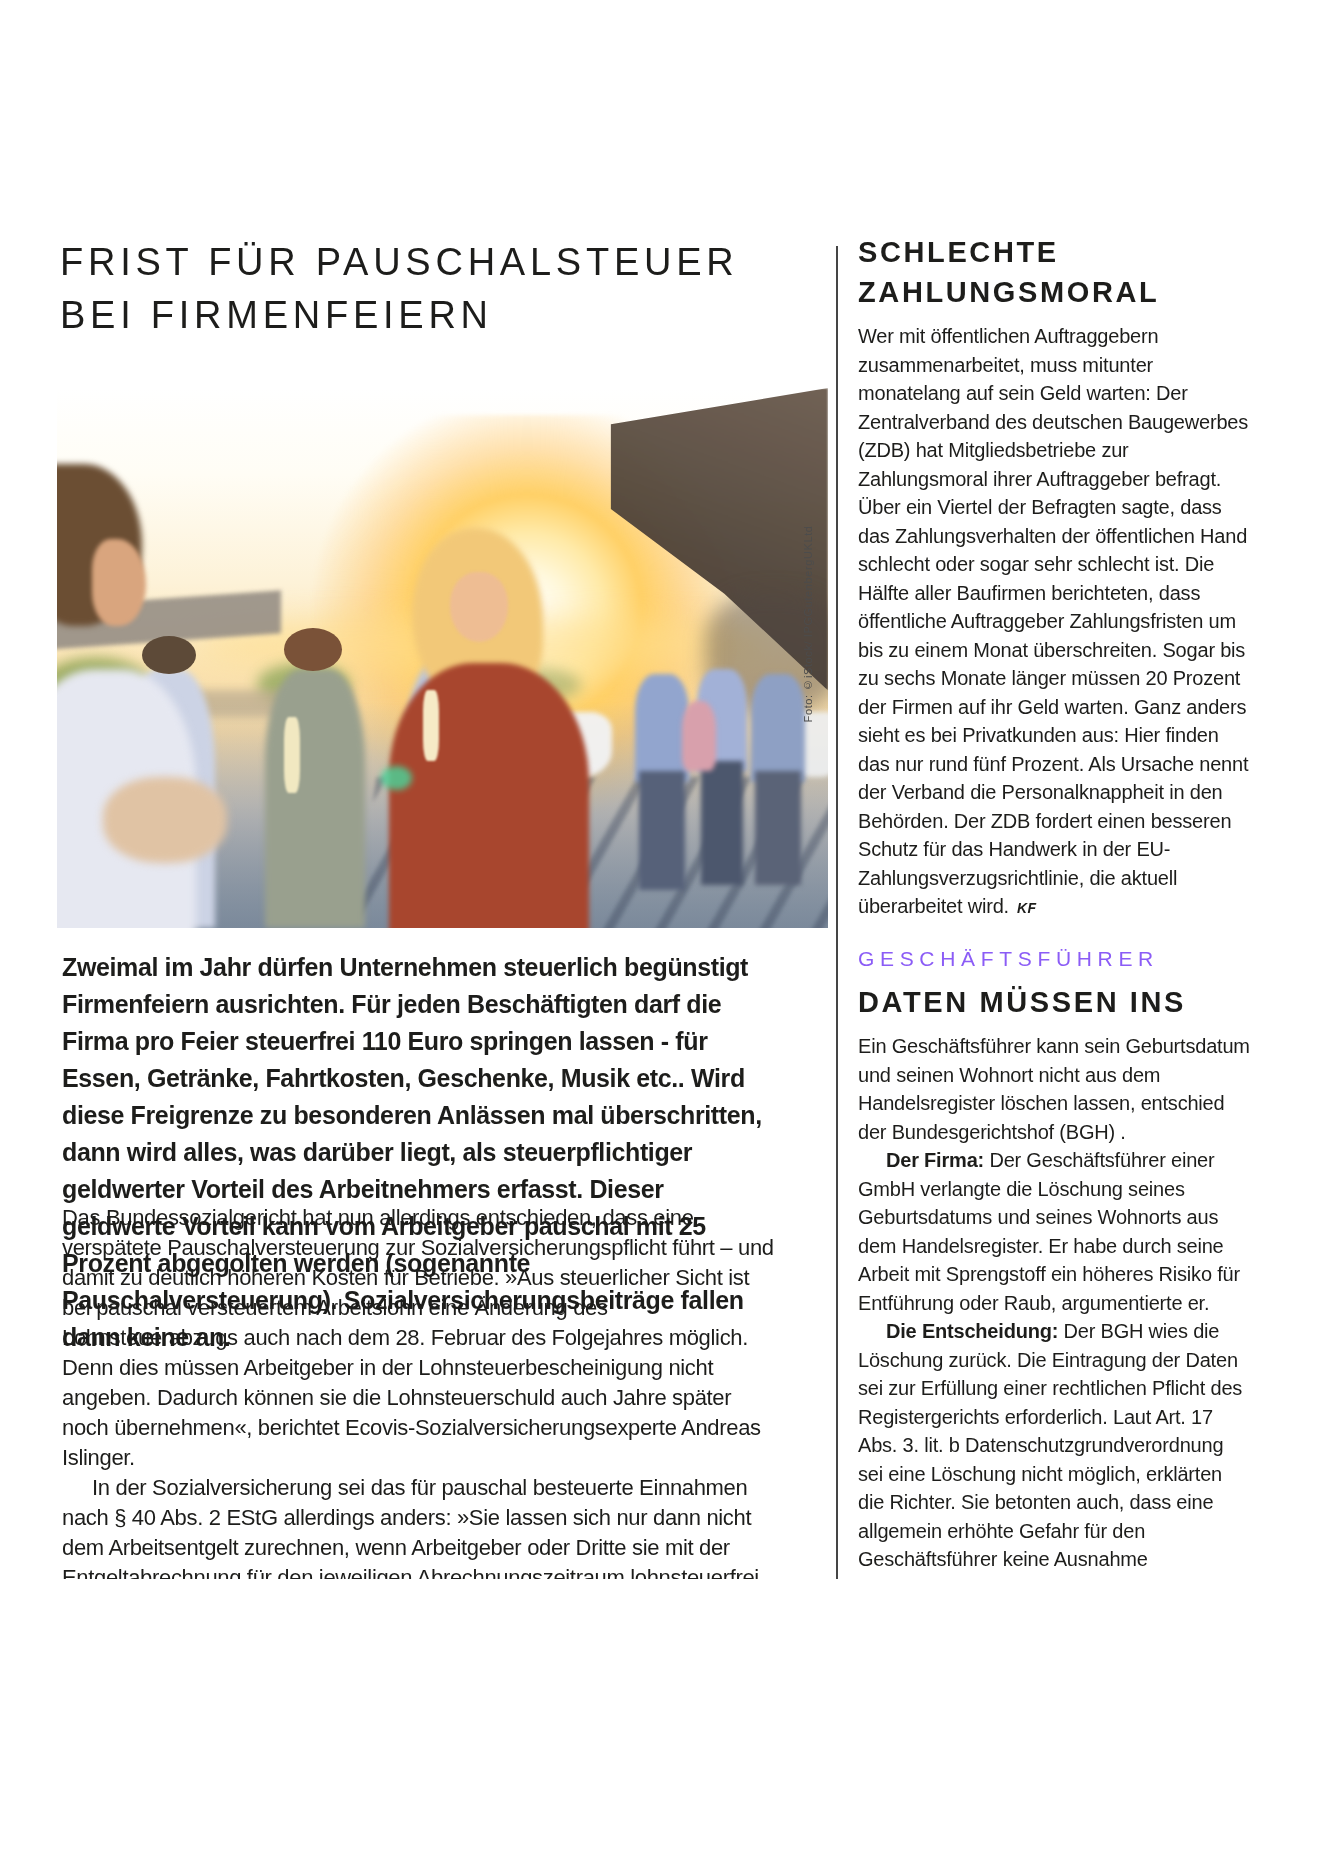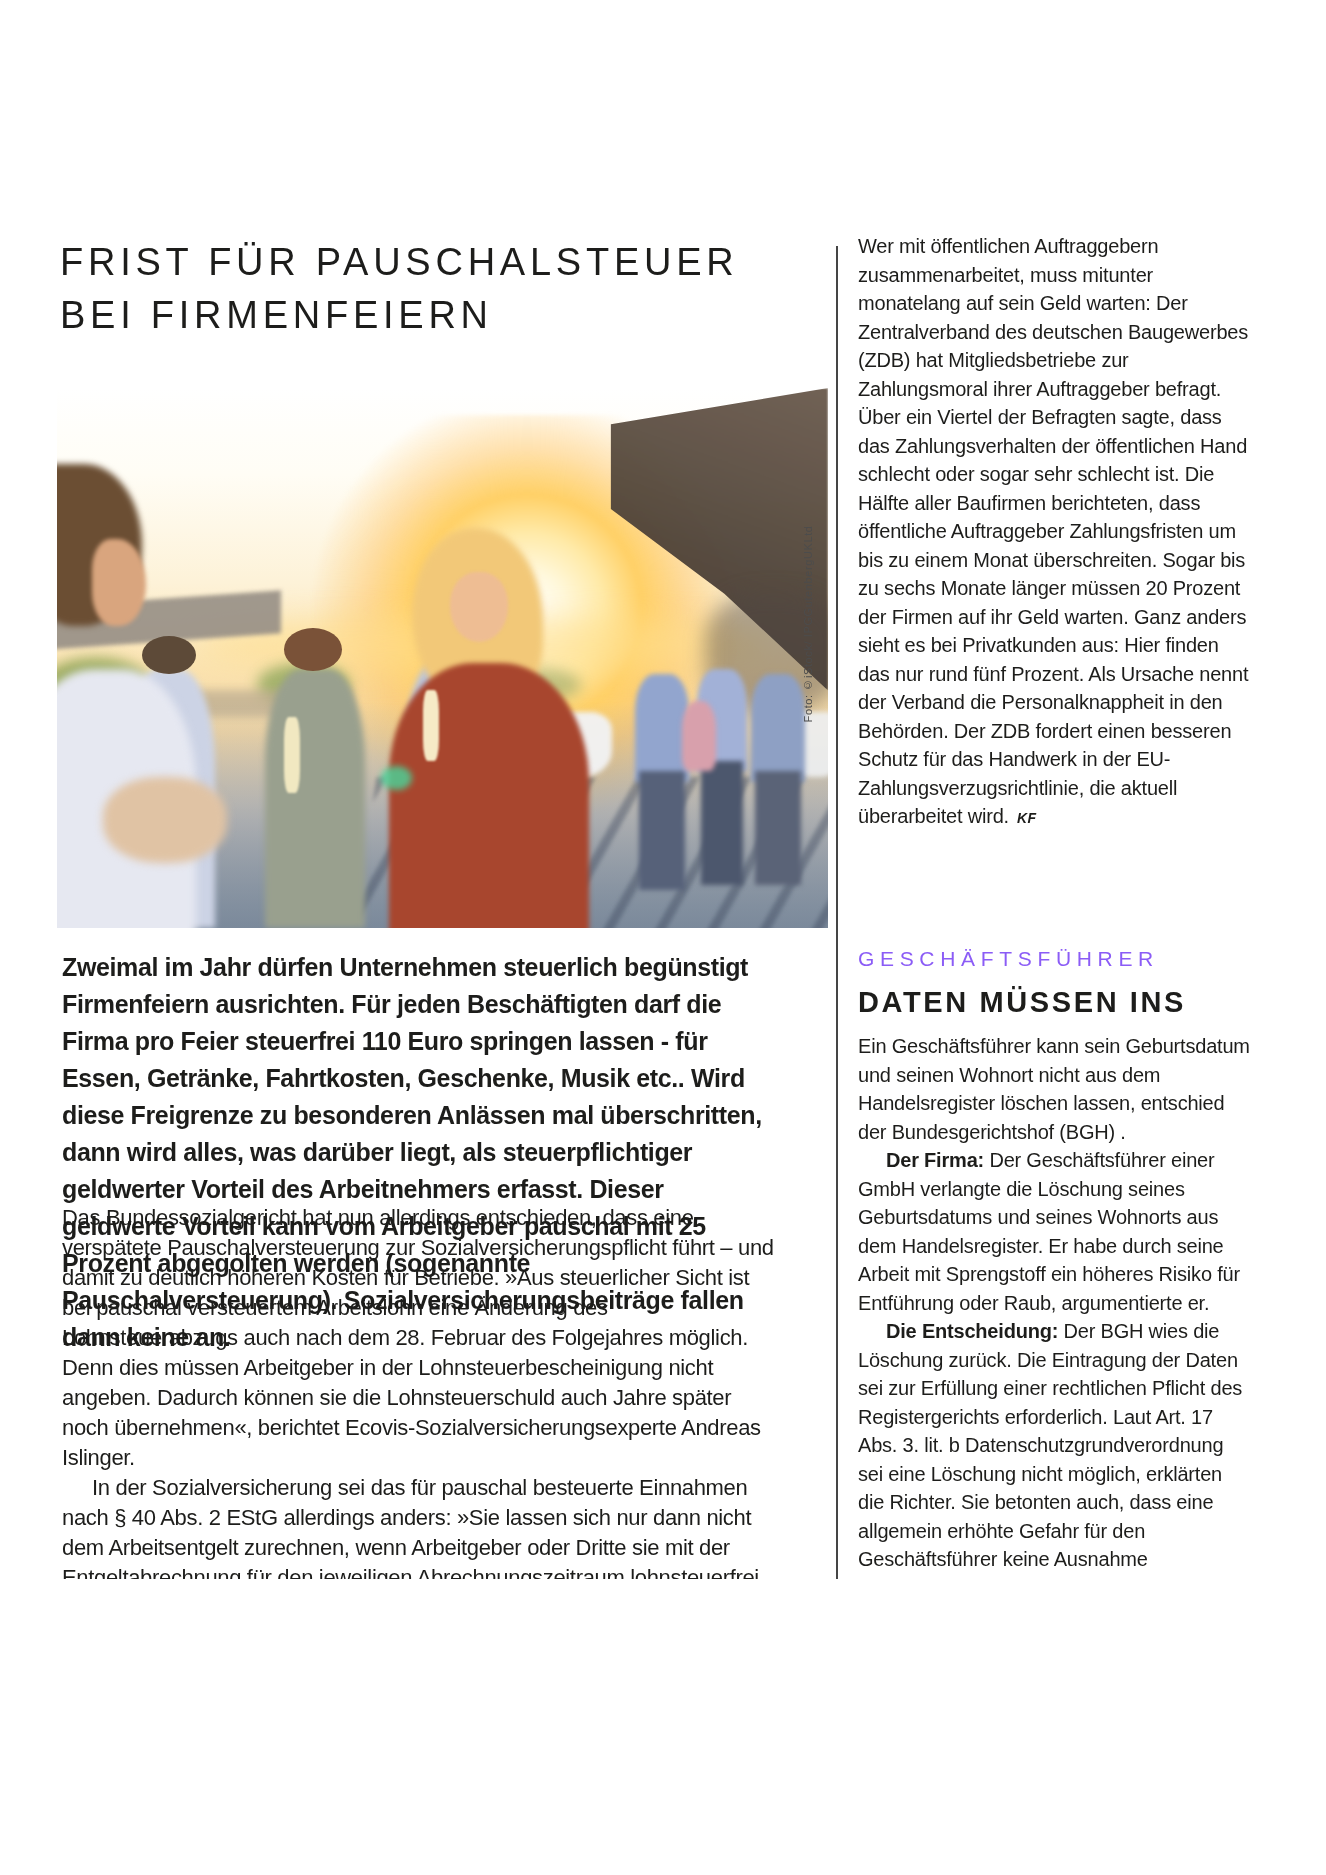--- a/index.html
+++ b/index.html
@@ -159,20 +159,24 @@
   <div class="intro">Zweimal im Jahr dürfen Unternehmen steuerlich begünstigt Firmenfeiern ausrichten. Für jeden Beschäftigten darf die Firma pro Feier steuerfrei 110 Euro springen lassen - für Essen, Getränke, Fahrtkosten, Geschenke, Musik etc.. Wird diese Freigrenze zu besonderen Anlässen mal überschritten, dann wird alles, was darüber liegt, als steuerpflichtiger geldwerter Vorteil des Arbeitnehmers erfasst. Dieser geldwerte Vorteil kann vom Arbeitgeber pauschal mit 25 Prozent abgegolten werden (sogenannte Pauschalversteuerung). Sozialversicherungsbeiträge fallen dann keine an.</div>
 
   <div class="bodycol">
     <p>Das Bundessozialgericht hat nun allerdings entschieden, dass eine verspätete Pauschalversteuerung zur Sozialversicherungspflicht führt – und damit zu deutlich höheren Kosten für Betriebe. »Aus steuerlicher Sicht ist bei pauschal versteuertem Arbeitslohn eine Änderung des Lohnsteuerabzugs auch nach dem 28. Februar des Folgejahres möglich. Denn dies müssen Arbeitgeber in der Lohnsteuerbescheinigung nicht angeben. Dadurch können sie die Lohnsteuerschuld auch Jahre später noch übernehmen«, berichtet Ecovis-Sozialversicherungsexperte Andreas Islinger.</p>
     <p class="indent"><span>In der Sozialversicherung sei das für pauschal besteuerte Einnahmen nach § 40 Abs. 2 EStG allerdings anders: »Sie lassen sich nur dann nicht dem Arbeitsentgelt zurechnen, wenn Arbeitgeber oder Dritte sie mit der Entgeltabrechnung für den jeweiligen Abrechnungszeitraum lohnsteuerfrei belassen oder pauschal versteuern.« Für die Beitragsfreiheit in der Sozialversicherung muss die Pauschalversteuerung also spätestens bis zum 28. Februar des Folgejahres angegeben werden. »Für Arbeitgeber, die ihren Mitarbeitern etwas Gutes tun wollen, ist das Urteil keine schöne Entwicklung«, sagt Islinger. Diese müssten nun sicherstellen, dass die Pauschalversteuerung im jeweiligen Abrechnungszeitraum erfolgt.</span><span class="initials">KF</span></p>
   </div>
 
   <div class="divider"></div>
 
   <div class="right-art1">
+    <h2 class="right-headline">
+      <span>SCHLECHTE</span><br>
+      <span>ZAHLUNGSMORAL</span>
+    </h2>
     <div class="right-body">
       <p><span>Wer mit öffentlichen Auftraggebern zusammenarbeitet, muss mitunter monatelang auf sein Geld warten: Der Zentralverband des deutschen Baugewerbes (ZDB) hat Mitgliedsbetriebe zur Zahlungsmoral ihrer Auftraggeber befragt. Über ein Viertel der Befragten sagte, dass das Zahlungsverhalten der öffentlichen Hand schlecht oder sogar sehr schlecht ist. Die Hälfte aller Baufirmen berichteten, dass öffentliche Auftraggeber Zahlungsfristen um bis zu einem Monat überschreiten. Sogar bis zu sechs Monate länger müssen 20 Prozent der Firmen auf ihr Geld warten. Ganz anders sieht es bei Privatkunden aus: Hier finden das nur rund fünf Prozent. Als Ursache nennt der Verband die Personalknappheit in den Behörden.  Der ZDB fordert einen besseren Schutz für das Handwerk in der EU-Zahlungsverzugsrichtlinie, die aktuell überarbeitet wird.</span><span class="initials">KF</span></p>
     </div>
   </div>
 
   <div class="right-art2">
     <div class="kicker" id="kicker" style="color: #8b5cf6;">GESCHÄFTSFÜHRER</div>
     <h2 class="right-headline">
       <span>DATEN MÜSSEN INS</span><br>
     </h2>

